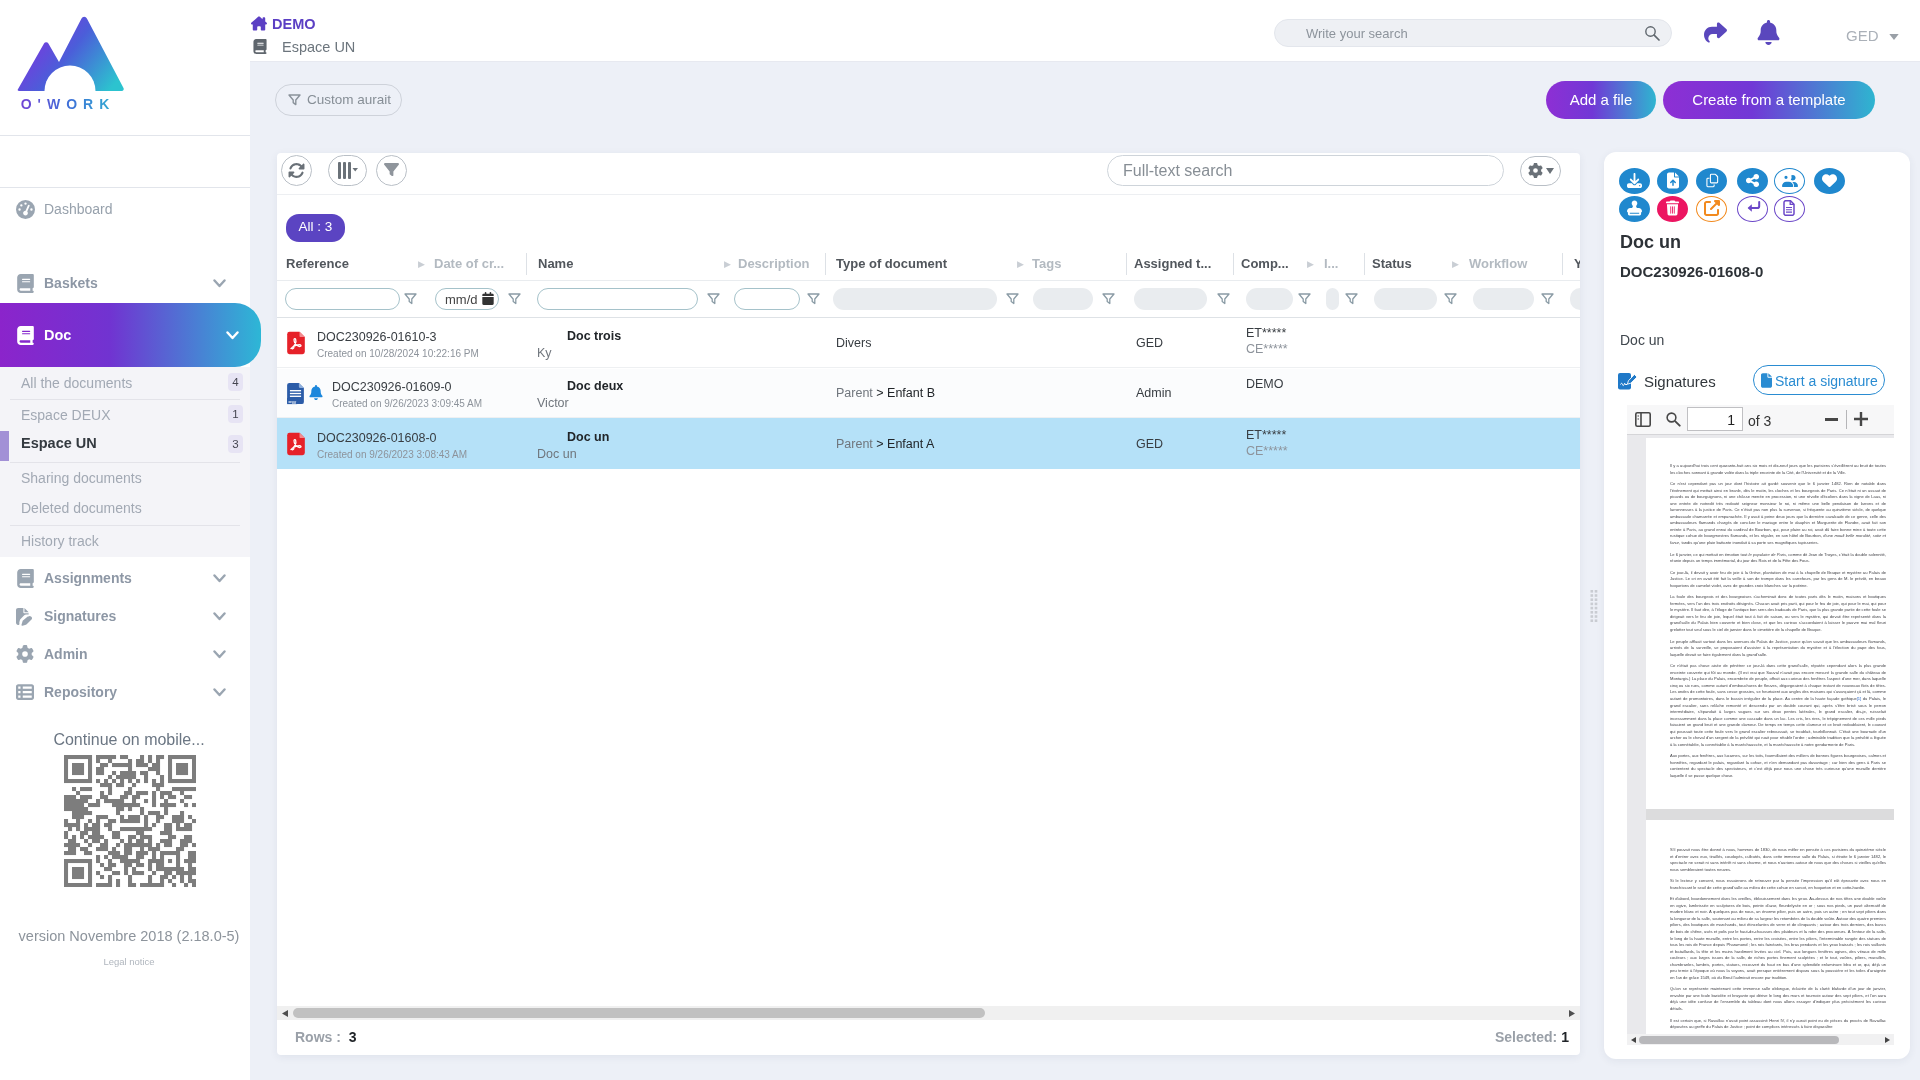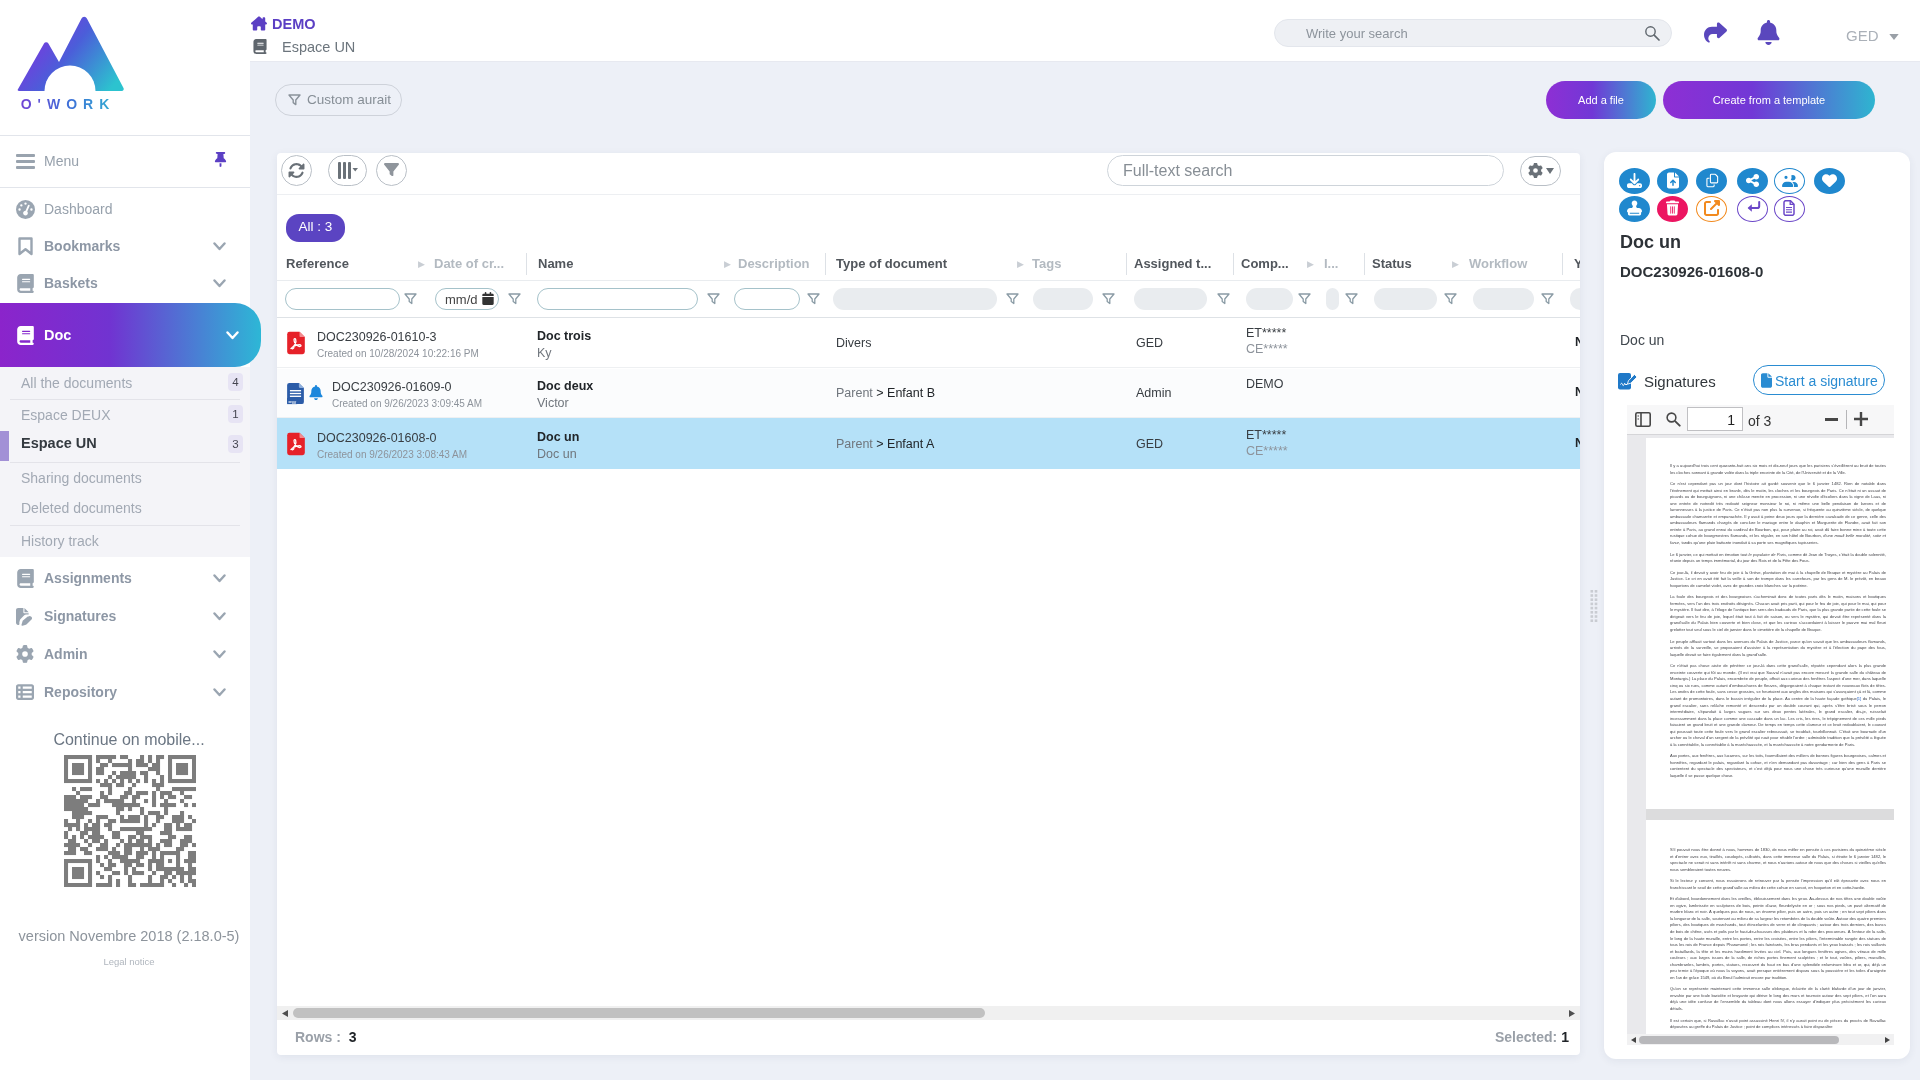--- a/index.html
+++ b/index.html
@@ -13,35 +13,35 @@
 .sb-item .chev { position:absolute; right:24px; }
 .sb-bold { font-weight:bold; color:#8d97a5; }
 #docbar { left:0; top:303px; width:261px; height:64px; background:linear-gradient(90deg,#8b24cb 0%,#7133d1 42%,#2db7d6 100%); border-radius:0 26px 26px 0; color:#fff; display:flex; align-items:center; font-weight:bold; font-size:14.5px; }
 #submenu { left:0; top:367px; width:250px; height:190px; background:#f4f4f8; }
 .sub-item { position:absolute; left:21px; font-size:14px; color:#a2a9b4; }
 .badge { position:absolute; right:7px; width:15px; height:18px; background:#e7e4f4; border-radius:4px; color:#454550; font-size:11.5px; text-align:center; line-height:18px; }
 .sub-div { position:absolute; left:10px; right:10px; height:1px; background:#e3e3e9; }
 
 #tophead { left:250px; top:0; width:1670px; height:62px; background:#fff; border-bottom:1px solid #e7e9f0; }
 
-.gbtn { position:absolute; background:linear-gradient(90deg,#8e2fd4 0%,#7138d6 42%,#2eb5d0 100%); border-radius:19px; color:#fff; font-size:11px; text-align:center; }
+.gbtn { position:absolute; background:linear-gradient(90deg,#8e2fd4 0%,#7138d6 42%,#2eb5d0 100%); border-radius:19px; color:#fff; font-size:15px; text-align:center; }
 
 #maincard { left:277px; top:153px; width:1303px; height:902px; background:#fff; border-radius:4px; box-shadow:0 2px 8px rgba(40,50,90,.07); overflow:hidden; }
 #rightcard { left:1604px; top:152px; width:306px; height:907px; background:#fff; border-radius:12px; box-shadow:0 2px 8px rgba(40,50,90,.07); overflow:hidden; }
 .circbtn { position:absolute; border:1px solid #b9bfc6; border-radius:50%; }
 .hdr-dark { color:#51565c; font-weight:bold; font-size:13px; position:absolute; }
 .hdr-gray { color:#b3bac1; font-weight:bold; font-size:13px; position:absolute; }
 .sortarr { position:absolute; color:#c9ced4; font-size:9px; }
 .coldiv { position:absolute; width:1px; height:22px; background:#dde1e6; }
 .finput { position:absolute; height:22px; border:1px solid #a5c2ca; border-radius:11px; background:#fff; }
 .ginput { position:absolute; height:22px; border-radius:11px; background:#e9ecef; }
 .funnel { position:absolute; }
 .row-ref { font-size:12.5px; color:#383d42; position:absolute; }
 .row-sub { font-size:10px; color:#8d939b; position:absolute; }
-.row-b { font-size:12.5px; font-weight:bold; color:#212529; position:absolute; }
+.row-b { font-size:12.5px; font-weight:bold; color:#212529; position:absolute;margin-left:30px; }
 .row-g { font-size:12.5px; color:#70767d; position:absolute; }
 #rightcard > * { transform: translateX(5px); }
 </style>
 </head>
 <body>
 <div id="tophead" class="abs"></div>
 
 <svg class="abs" style="left:251px;top:16px" width="16" height="15" viewBox="0 0 576 512">
     <path fill="#5b3fc4" d="M543.8 287.6c17 0 32-14 32-32.1 1-9-3-17-11-24L512 185V64c0-17.7-14.3-32-32-32H448c-17.7 0-32 14.3-32 32v36.7L309.5 7c-6-5-14-7-21-7s-15 1-22 8L10 231.5c-7 7-10 15-10 24 0 18 14 32.1 32 32.1h32v69.7c-.1 .9-.1 1.8-.1 2.8V472c0 22.1 17.9 40 40 40h16c1.2 0 2.4-.1 3.6-.2 1.5 .1 3 .2 4.5 .2H160h24c22.1 0 40-17.9 40-40V448 384c0-17.7 14.3-32 32-32h64c17.7 0 32 14.3 32 32v64 24c0 22.1 17.9 40 40 40h24 32.5c1.4 0 2.8 0 4.2-.1 1.1 .1 2.2 .1 3.3 .1h16c22.1 0 40-17.9 40-40V455.8c.3-2.6 .5-5.3 .5-8.1l-.7-160.2h32z"></path>
   </svg>
@@ -86,57 +86,31 @@
           <stop offset="0.5" stop-color="#4b5ed9"></stop>
           <stop offset="1" stop-color="#2cc3cf"></stop>
     </linearGradient>
       </defs>
     <path d="M4.5 76 L31 29.5 a2.5 2.5 0 0 1 4.4 0 L46 48 L68.5 4.5 a3 3 0 0 1 5.4 0 L110.5 74 a2 2 0 0 1 -1.8 3 L6.2 77 a2 2 0 0 1 -1.7 -1 Z" fill="url(#lg1)"></path>
     <path d="M31.5 77 A25.5 25.5 0 0 1 82.5 77 Z" fill="#ffffff"></path>
   </svg>
   <div class="abs" style="left:12px;top:96px;width:112px;text-align:center;font-size:14px;font-weight:bold;letter-spacing:6px;background:linear-gradient(90deg,#7b3bd4,#3f6fd8,#2cb9cf);-webkit-background-clip:text;background-clip:text;color:transparent;">O'WORK</div>
   <div class="abs" style="left:0;top:135px;width:250px;height:1px;background:#e2e5eb"></div>
 
-  <div class="sb-item" style="top:142px;">
-    <span class="ic">
-        <svg width="19" height="15" viewBox="0 0 19 15">
-          <g fill="#99a3ae">
-            <rect y="0" width="19" height="3" rx="1"></rect>
-            <rect y="6" width="19" height="3" rx="1"></rect>
-            <rect y="12" width="19" height="3" rx="1"></rect>
-          </g>
-        </svg>
-      </span>
-    <span>Menu</span>
-    <span class="chev" style="right:22px"><svg width="15" height="15" viewBox="0 0 384 512">
-          <path fill="#5b3fc4" d="M32 32C32 14.3 46.3 0 64 0H320c17.7 0 32 14.3 32 32s-14.3 32-32 32H290.5l11.4 148.2c36.7 19.9 65.7 53.2 79.5 94.7l1 3c3.3 9.8 1.6 20.5-4.4 28.8s-15.7 13.3-26 13.3H32c-10.3 0-19.9-4.9-26-13.3s-7.7-19-4.4-28.8l1-3c13.8-41.5 42.8-74.8 79.5-94.7L93.5 64H64C46.3 64 32 49.7 32 32zM160 384h64v96c0 17.7-14.3 32-32 32s-32-14.3-32-32V384z"></path>
-        </svg></span>
-  </div>
   <div class="abs" style="left:0;top:187px;width:250px;height:1px;background:#e2e5eb"></div>
 
   <div class="sb-item" style="top:190px;">
     <span class="ic">
         <svg width="19" height="19" viewBox="0 0 512 512">
           <path fill="#9aa5b1" d="M0 256a256 256 0 1 1 512 0A256 256 0 1 1 0 256zM288 96a32 32 0 1 0 -64 0 32 32 0 1 0 64 0zM256 416c35.3 0 64-28.7 64-64c0-17.4-6.9-33.1-18.1-44.6L366 161.7c5.3-12.1-.2-26.3-12.3-31.6s-26.3 .2-31.6 12.3L257.9 288c-.6 0-1.3 0-1.9 0c-35.3 0-64 28.7-64 64s28.7 64 64 64zM176 144a32 32 0 1 0 -64 0 32 32 0 1 0 64 0zM96 288a32 32 0 1 0 0-64 32 32 0 1 0 0 64zm352-32a32 32 0 1 0 -64 0 32 32 0 1 0 64 0z"></path>
         </svg>
       </span>
     <span>Dashboard</span>
   </div>
 
-  <div class="sb-item sb-bold" style="top:227px;">
-    <span class="ic">
-        <svg width="15" height="19" viewBox="0 0 15 19">
-          <path d="M1.5 1.5 h12 v15.5 l-6 -4.8 l-6 4.8 Z" fill="none" stroke="#9aa5b1" stroke-width="2.4" stroke-linejoin="round"></path>
-        </svg>
-      </span>
-    <span>Bookmarks</span>
-    <span class="chev"><svg width="13" height="9" viewBox="0 0 13 9">
-          <path d="M1.5 1.5 L6.5 7 L11.5 1.5" fill="none" stroke="#9aa5b1" stroke-width="2.4" stroke-linecap="round" stroke-linejoin="round"></path>
-        </svg></span>
-  </div>
 
   <div class="sb-item sb-bold" style="top:264px;">
     <span class="ic">
         <svg width="17" height="19" viewBox="0 0 448 512">
           <path fill="#9aa5b1" d="M96 0C43 0 0 43 0 96V416c0 53 43 96 96 96H384h32c17.7 0 32-14.3 32-32s-14.3-32-32-32V384c17.7 0 32-14.3 32-32V32c0-17.7-14.3-32-32-32H384 96zm0 384H352v64H96c-17.7 0-32-14.3-32-32s14.3-32 32-32zm32-240c0-8.8 7.2-16 16-16H336c8.8 0 16 7.2 16 16s-7.2 16-16 16H144c-8.8 0-16-7.2-16-16zm16 48H336c8.8 0 16 7.2 16 16s-7.2 16-16 16H144c-8.8 0-16-7.2-16-16s7.2-16 16-16z"></path>
         </svg>
       </span>
     <span>Baskets</span>
     <span class="chev"><svg width="13" height="9" viewBox="0 0 13 9">
           <path d="M1.5 1.5 L6.5 7 L11.5 1.5" fill="none" stroke="#9aa5b1" stroke-width="2.4" stroke-linecap="round" stroke-linejoin="round"></path>

